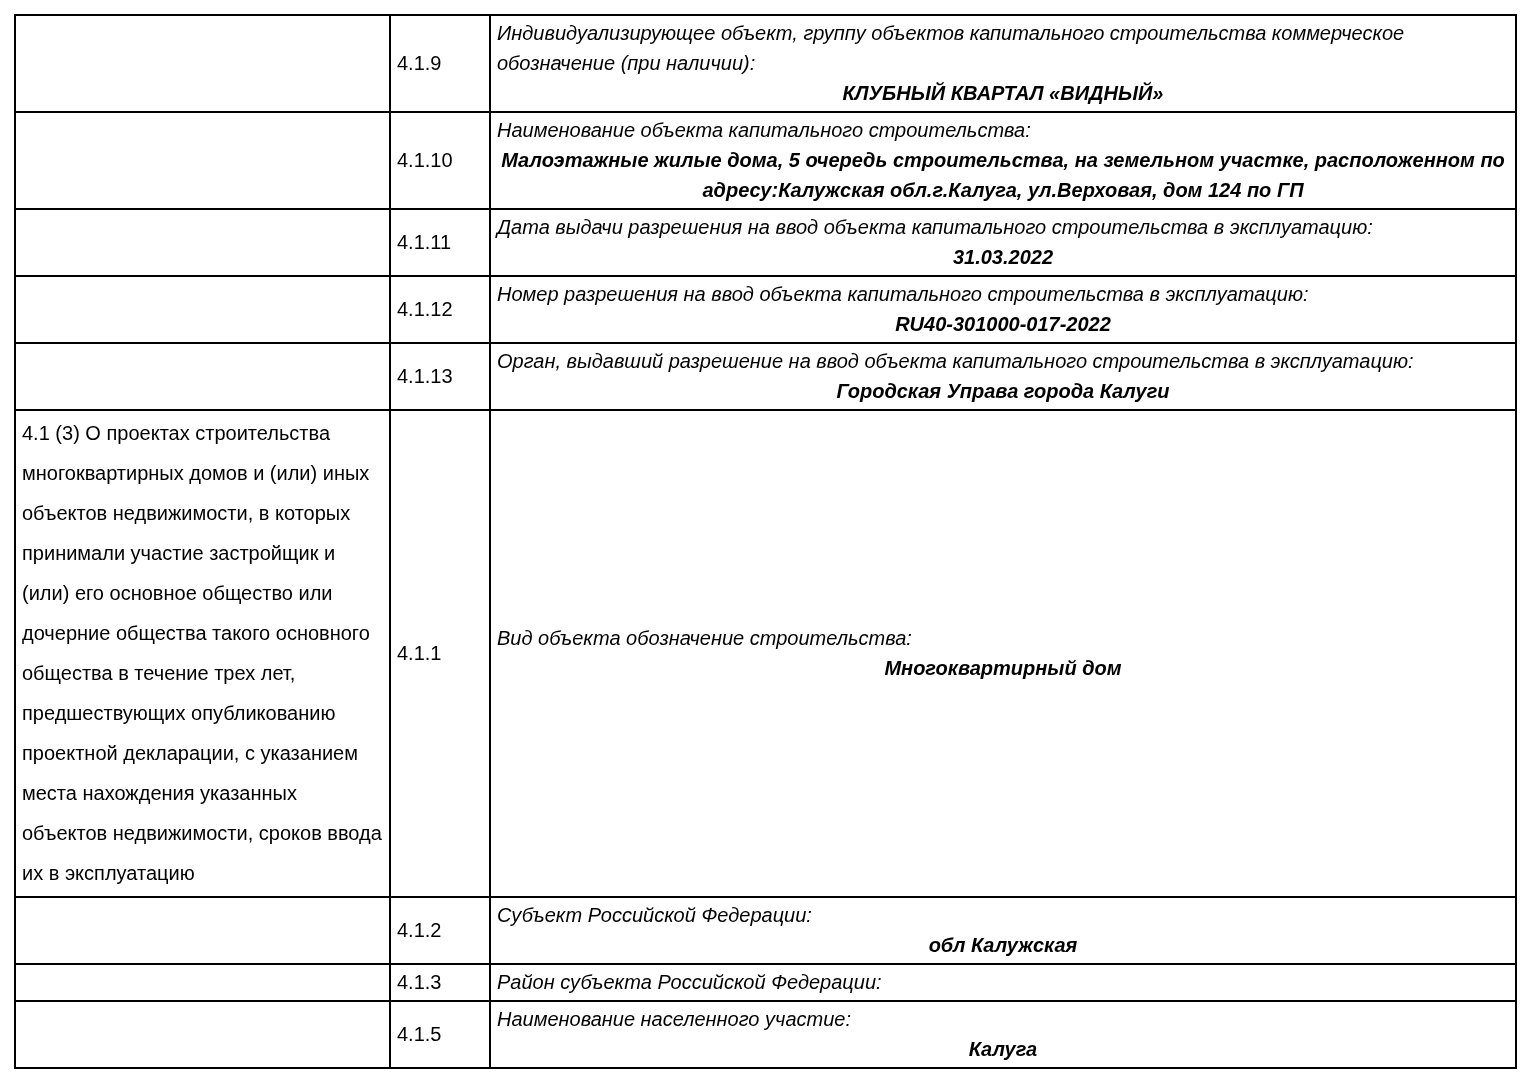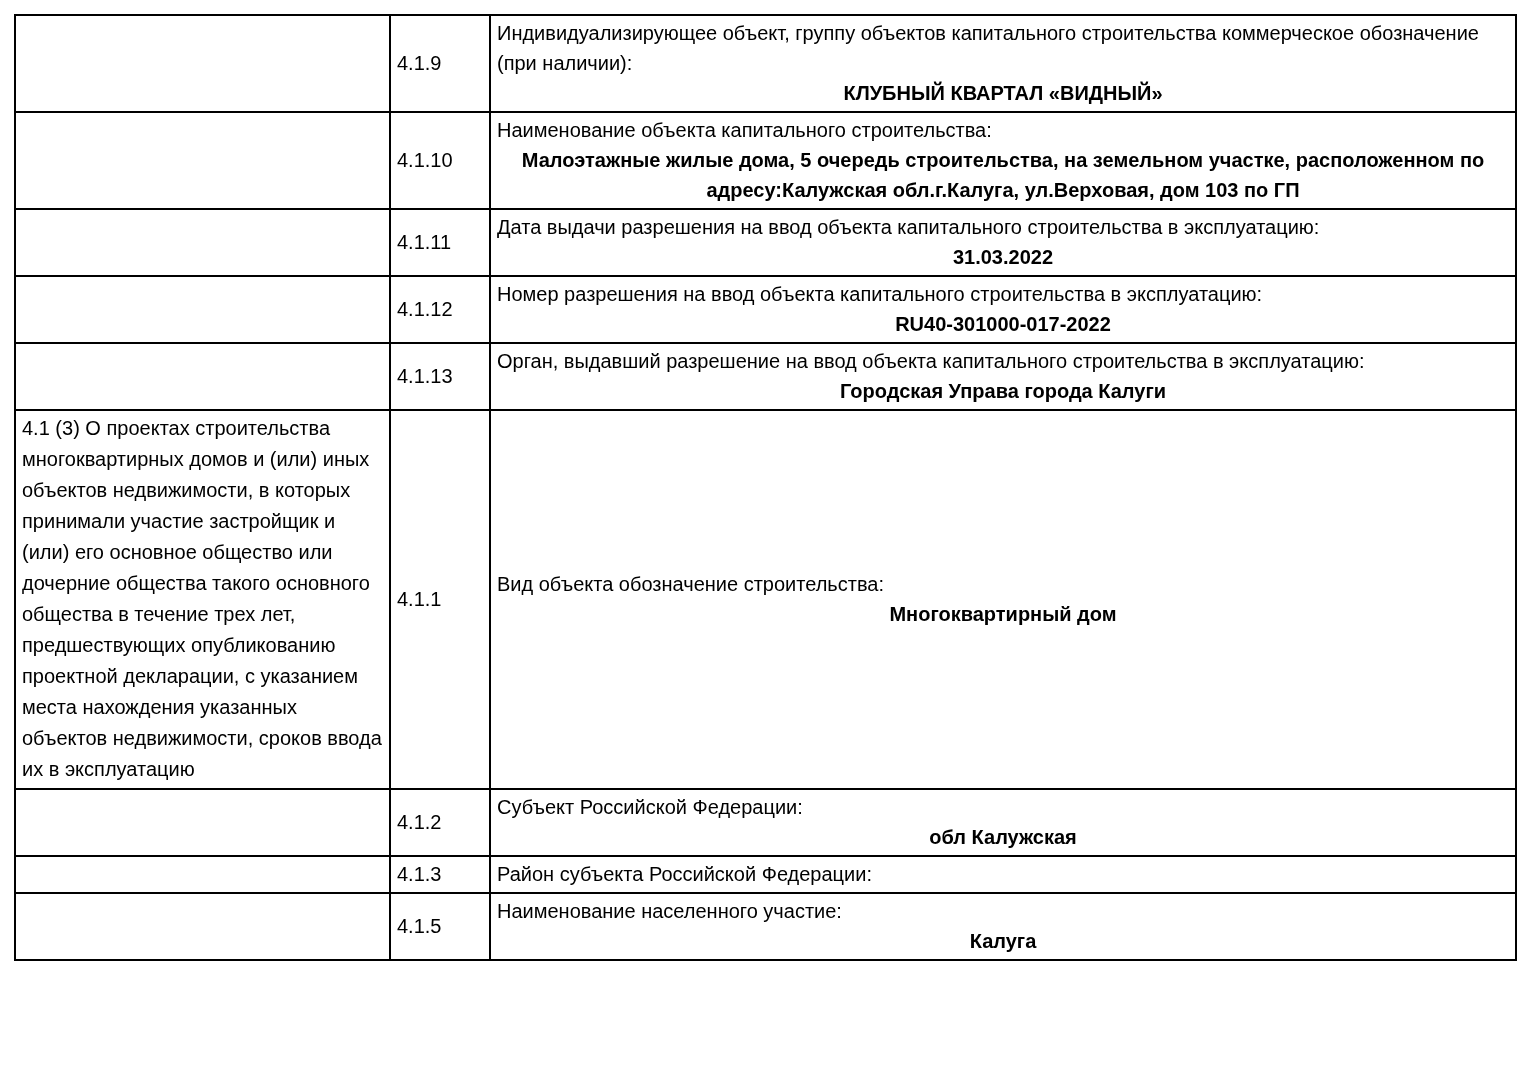--- a/index.html
+++ b/index.html
@@ -26,30 +26,31 @@
   }
   table.decl td {
     border: 2px solid #000000;
     padding: 2px 6px 3px 6px;
     vertical-align: middle;
     overflow: hidden;
     word-wrap: break-word;
   }
   td.cell-left {
     vertical-align: top;
-    line-height: 31px;
+    line-height: 40px;
     padding-left: 4px;
     padding-right: 4px;
   }
   td.cell-num {
     vertical-align: middle;
     border-radius: 26px;
   }
   td.cell-content {
     vertical-align: middle;
+    font-style: italic;
   }
   .field-label { font-weight: normal; }
   .field-value { font-weight: bold; text-align: center; }
   .field-value:empty { display: none; }
 </style>
 </head>
 <body>
 
 <div class="page">
   <table class="decl">
@@ -67,21 +68,21 @@
           <div class="field-label">Индивидуализирующее объект, группу объектов капитального строительства коммерческое обозначение (при наличии):</div>
           <div class="field-value">КЛУБНЫЙ КВАРТАЛ «ВИДНЫЙ»</div>
         </td>
       </tr>
 
       <tr>
         <td class="cell-left"></td>
         <td class="cell-num">4.1.10</td>
         <td class="cell-content">
           <div class="field-label">Наименование объекта капитального строительства:</div>
-          <div class="field-value">Малоэтажные жилые дома, 5 очередь строительства, на земельном участке, расположенном по адресу:Калужская обл.г.Калуга, ул.Верховая, дом 103 по ГП</div>
+          <div class="field-value">Малоэтажные жилые дома, 5 очередь строительства, на земельном участке, расположенном по адресу:Калужская обл.г.Калуга, ул.Верховая, дом 124 по ГП</div>
         </td>
       </tr>
 
       <tr>
         <td class="cell-left"></td>
         <td class="cell-num">4.1.11</td>
         <td class="cell-content">
           <div class="field-label">Дата выдачи разрешения на ввод объекта капитального строительства в эксплуатацию:</div>
           <div class="field-value">31.03.2022</div>
         </td>

